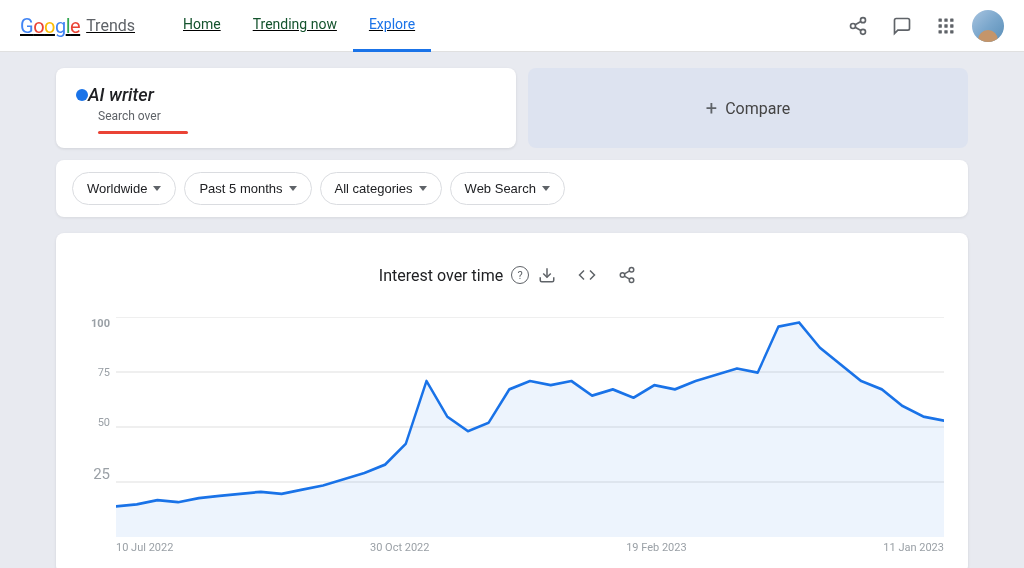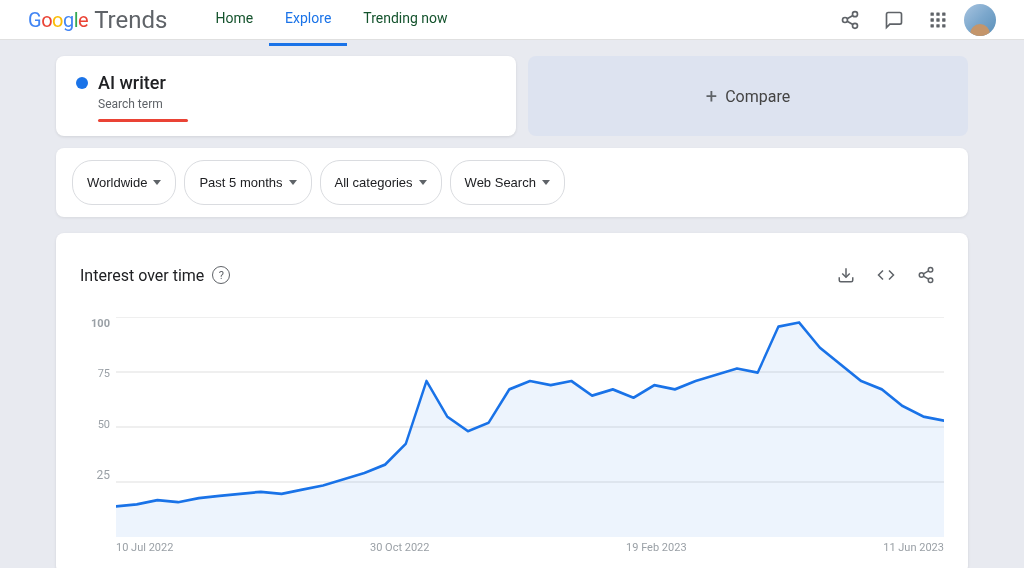--- a/index.html
+++ b/index.html
@@ -8,42 +8,43 @@
       background: #e8eaf0;
       min-height: 568px;
       min-width: 1024px;
     }
 
     
     .header {
       background: #fff;
       display: flex;
       align-items: center;
-      padding: 0 28px;
-      height: 40px;
+      padding: 0 20px;
+      height: 52px;
       border-bottom: 1px solid #e0e0e0;
+      text-decoration: underline;
     }
     .logo {
       display: flex;
       align-items: center;
       margin-right: 32px;
       gap: 2px;
     }
     .logo-google {
       font-size: 20px;
       font-weight: 400;
       color: #5f6368;
       letter-spacing: -0.5px;
     }
     .logo-google span.g-blue { color: #4285F4; }
     .logo-google span.g-red { color: #EA4335; }
     .logo-google span.g-yellow { color: #FBBC05; }
     .logo-google span.g-green { color: #34A853; }
     .logo-trends {
-      font-size: 24px;
+      font-size: 16px;
       color: #5f6368;
       margin-left: 4px;
     }
     .nav {
       display: flex;
       gap: 0;
       flex: 1;
     }
     .nav-item {
       padding: 0 16px;
@@ -112,22 +113,23 @@
       background: #fff;
       border-radius: 8px;
       padding: 16px 20px 12px;
       flex: 1;
       max-width: 460px;
       box-shadow: 0 1px 3px rgba(0,0,0,0.1);
     }
     .search-term-header {
       display: flex;
       align-items: center;
-      gap: 10px;
+      gap: 0;
       margin-bottom: 4px;
+      font-style: italic;
     }
     .blue-dot {
       width: 12px;
       height: 12px;
       border-radius: 50%;
       background: #1a73e8;
       flex-shrink: 0;
     }
     .search-term-text {
       font-size: 18px;
@@ -176,21 +178,21 @@
       background: #fff;
       padding: 12px 16px;
       border-radius: 8px;
       margin-bottom: 16px;
       box-shadow: 0 1px 3px rgba(0,0,0,0.08);
     }
     .filter-btn {
       display: flex;
       align-items: center;
       gap: 6px;
-      padding: 14px 14px;
+      padding: 8px 14px;
       border: 1px solid #dadce0;
       border-radius: 20px;
       font-size: 13px;
       color: #202124;
       cursor: pointer;
       background: #fff;
     }
     .chevron-down {
       width: 0;
       height: 0;
@@ -202,21 +204,21 @@
     
     .chart-card {
       background: #fff;
       border-radius: 8px;
       padding: 24px 24px 20px;
       box-shadow: 0 1px 3px rgba(0,0,0,0.1);
     }
     .chart-header {
       display: flex;
       align-items: center;
-      justify-content: space-between;
+      justify-content: center;
       margin-bottom: 24px;
     }
     .chart-title-area {
       display: flex;
       align-items: center;
       gap: 8px;
     }
     .chart-title {
       font-size: 16px;
       color: #202124;
@@ -257,22 +259,22 @@
 <header class="header">
   <div class="logo">
     <span class="logo-google">
       <span class="g-blue">G</span><span class="g-red">o</span><span class="g-yellow">o</span><span class="g-blue">g</span><span class="g-green">l</span><span class="g-red">e</span>
     </span>
     <span class="logo-trends">Trends</span>
   </div>
 
   <nav class="nav">
     <a class="nav-item">Home</a>
+    <a class="nav-item">Trending now</a>
     <a class="nav-item active">Explore</a>
-    <a class="nav-item">Trending now</a>
   </nav>
 
   <div class="header-actions">
     <div class="header-icon">
       <svg width="20" height="20" viewBox="0 0 24 24" fill="none" stroke="#5f6368" stroke-width="2">
         <circle cx="18" cy="5" r="3"></circle>
           <circle cx="6" cy="12" r="3"></circle>
           <circle cx="18" cy="19" r="3"></circle>
         <line x1="8.59" y1="13.51" x2="15.42" y2="17.49"></line>
           <line x1="15.41" y1="6.51" x2="8.59" y2="10.49"></line>
@@ -303,21 +305,21 @@
 </header>
 
 <main class="main">
 
   <div class="search-section">
     <div class="search-term-card">
       <div class="search-term-header">
         <div class="blue-dot"></div>
         <span class="search-term-text">AI writer</span>
       </div>
-      <div class="search-term-type">Search term</div>
+      <div class="search-term-type">Search over</div>
       <div class="red-underline"></div>
     </div>
 
     <div class="compare-card">
       <div class="compare-inner">
         <span class="compare-plus">+</span>
         <span>Compare</span>
       </div>
     </div>
   </div>
@@ -372,21 +374,21 @@
         </div>
       </div>
     </div>
 
     <div style="display:flex; position:relative;">
 
       <div style="width:36px; display:flex; flex-direction:column; justify-content:space-between; padding-bottom:22px; align-items:flex-end; padding-right:6px;">
         <span style="font-size:11px;color:#9aa0a6;font-weight:bold;">100</span>
         <span style="font-size:11px;color:#9aa0a6;">75</span>
         <span style="font-size:11px;color:#9aa0a6;">50</span>
-        <span style="font-size:12px;color:#9aa0a6;">25</span>
+        <span style="font-size:15px;color:#9aa0a6;">25</span>
         <span style="font-size:11px;color:#9aa0a6;opacity:0;">0</span>
       </div>
 
       <div style="flex:1; position:relative;">
         <svg id="chart-svg" width="100%" height="220" viewBox="0 0 860 200" preserveAspectRatio="none">
 
           <line x1="0" y1="0" x2="860" y2="0" stroke="#e0e0e0" stroke-width="1"></line>
           <line x1="0" y1="50" x2="860" y2="50" stroke="#e0e0e0" stroke-width="1"></line>
           <line x1="0" y1="100" x2="860" y2="100" stroke="#e0e0e0" stroke-width="1"></line>
           <line x1="0" y1="150" x2="860" y2="150" stroke="#e0e0e0" stroke-width="1"></line>
@@ -394,19 +396,19 @@
           <polyline id="chart-line" points="0,172.2 21.5,170.3 43,166.5 64.5,168.4 86,164.6 107.5,162.7 129,160.8 150.5,158.9 172,160.8 193.5,157 215,153.2 236.50000000000003,147.5 258,141.8 279.5,134.2 301,115.2 322.5,58.20000000000002 344,90.49999999999999 365.5,103.8 387,96.2 408.5,65.79999999999998 430,58.20000000000002 451.5,62 473.00000000000006,58.20000000000002 494.49999999999994,71.5 516,65.79999999999998 537.5,73.39999999999999 559,62 580.5,65.79999999999998 602,58.20000000000002 623.5,52.5 645,46.79999999999998 666.5,50.599999999999994 688,8.800000000000011 709.5,5 731,27.80000000000001 752.5,43 774,58.20000000000002 795.5,65.79999999999998 817,81 838.5,90.49999999999999 860,94.3" fill="none" stroke="#1a73e8" stroke-width="2.5" stroke-linejoin="round" stroke-linecap="round"></polyline>
 
           <path id="chart-fill" d="M0,200 L0,172.2 L21.5,170.3 L43,166.5 L64.5,168.4 L86,164.6 L107.5,162.7 L129,160.8 L150.5,158.9 L172,160.8 L193.5,157 L215,153.2 L236.50000000000003,147.5 L258,141.8 L279.5,134.2 L301,115.2 L322.5,58.20000000000002 L344,90.49999999999999 L365.5,103.8 L387,96.2 L408.5,65.79999999999998 L430,58.20000000000002 L451.5,62 L473.00000000000006,58.20000000000002 L494.49999999999994,71.5 L516,65.79999999999998 L537.5,73.39999999999999 L559,62 L580.5,65.79999999999998 L602,58.20000000000002 L623.5,52.5 L645,46.79999999999998 L666.5,50.599999999999994 L688,8.800000000000011 L709.5,5 L731,27.80000000000001 L752.5,43 L774,58.20000000000002 L795.5,65.79999999999998 L817,81 L838.5,90.49999999999999 L860,94.3 L860,200 Z" fill="#1a73e8" fill-opacity="0.08"></path>
         </svg>
 
         
         <div style="display:flex; justify-content:space-between; padding: 0 0; align-items: flex-end;">
           <span style="font-size:11px;color:#9aa0a6;">10 Jul 2022</span>
           <span style="font-size:11px;color:#9aa0a6;">30 Oct 2022</span>
           <span style="font-size:11px;color:#9aa0a6;">19 Feb 2023</span>
-          <span style="font-size:11px;color:#9aa0a6;">11 Jun 2023</span>
+          <span style="font-size:11px;color:#9aa0a6;">11 Jan 2023</span>
         </div>
       </div>
     </div>
   </div>
 
 </main>
 
 </body></html>

